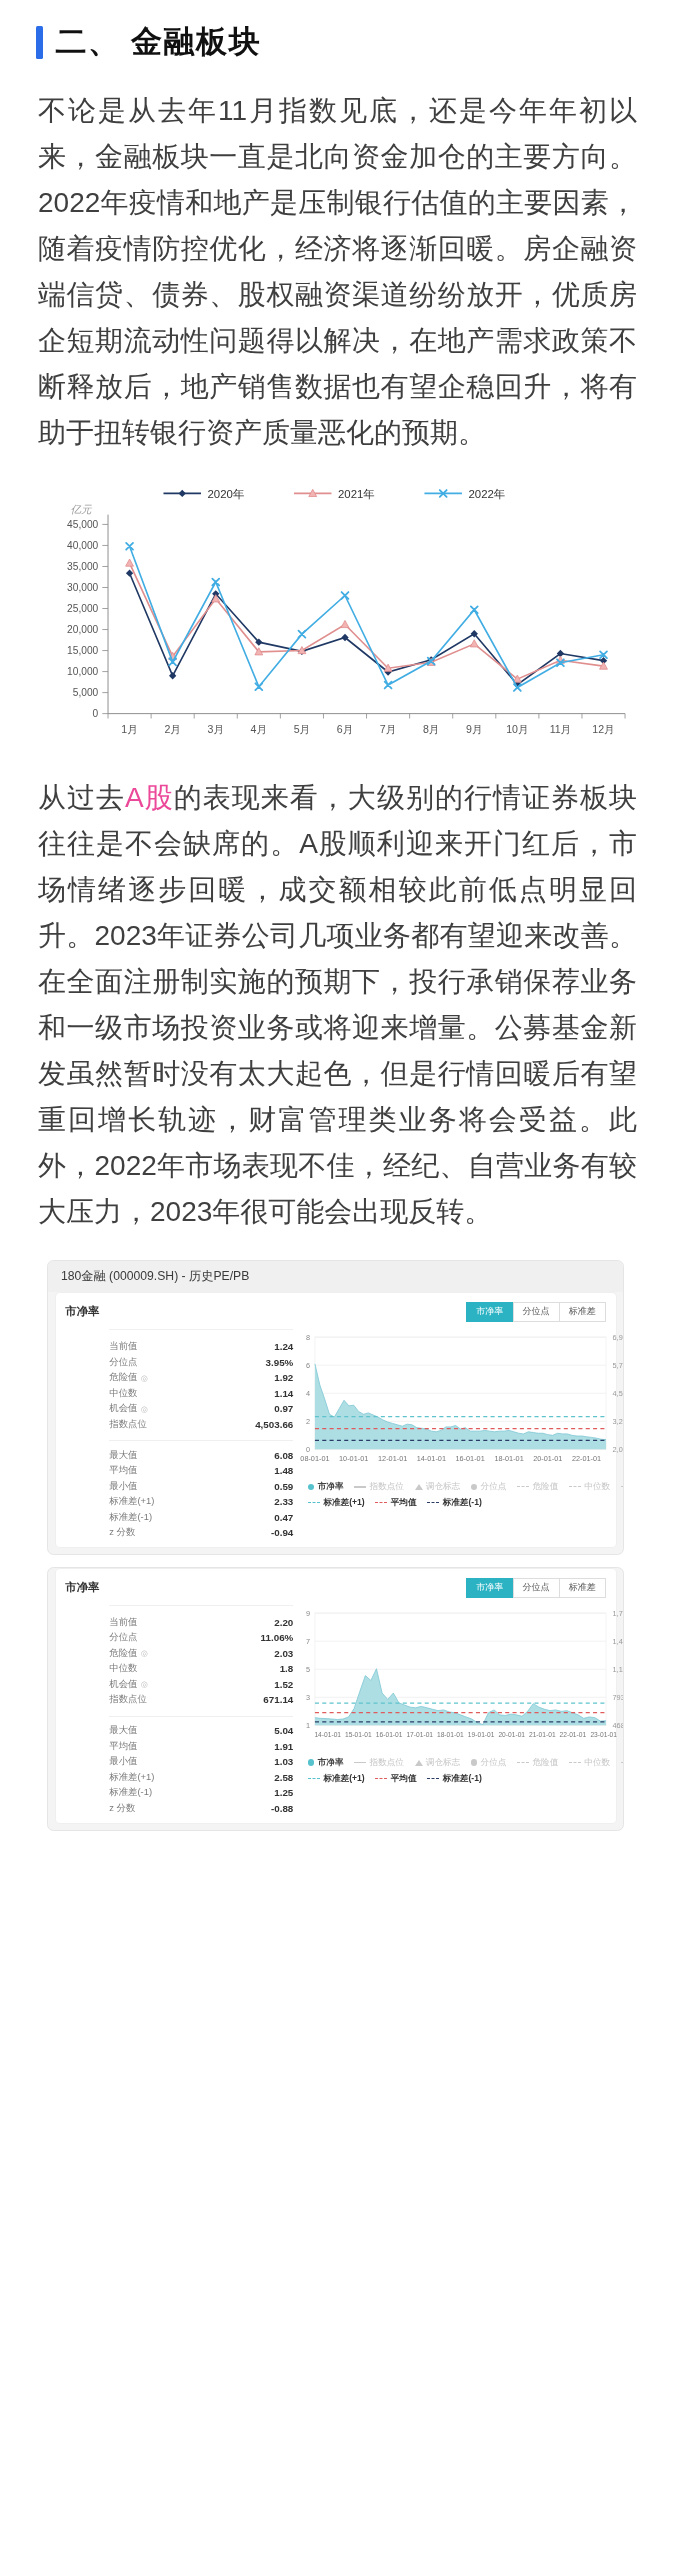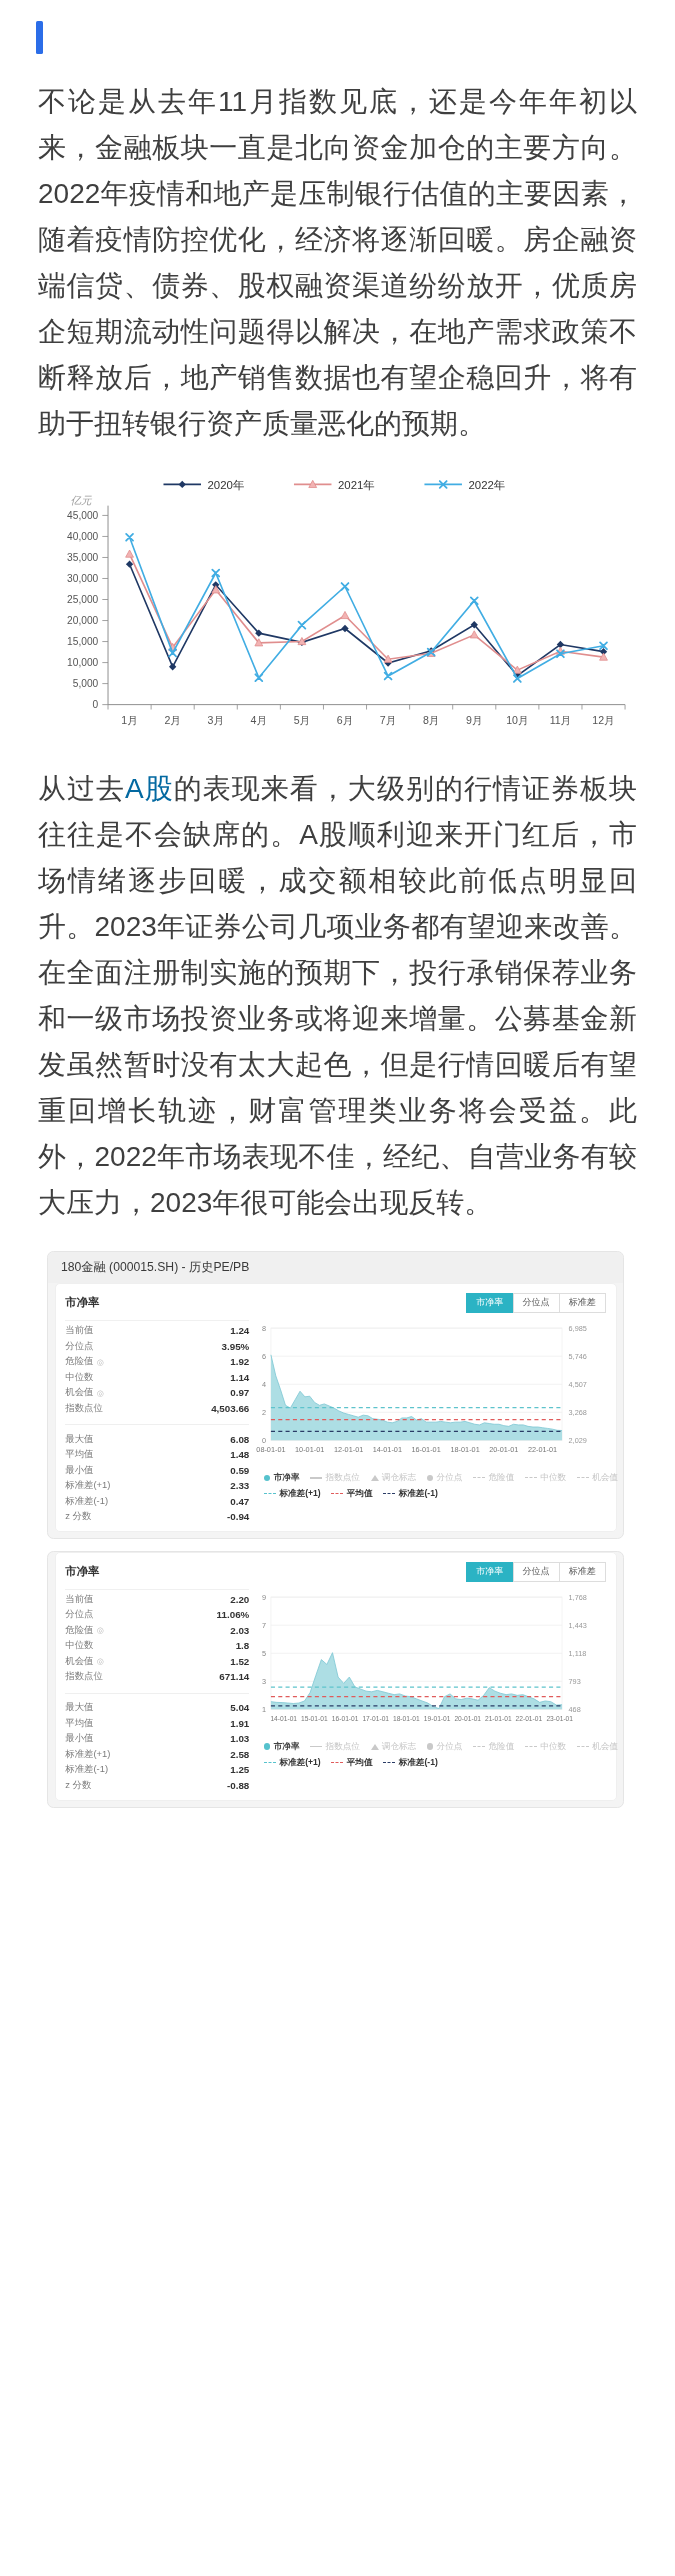--- a/index.html
+++ b/index.html
@@ -8,38 +8,38 @@
 
   
   .heading{margin:21px 36px 0;display:flex;align-items:center;}
   .heading-bar{width:6.5px;height:33px;background:#2B6DE8;border-radius:1.6px;flex:0 0 auto;}
   .heading-text{margin-left:13px;font-size:31px;font-weight:bold;color:#101010;letter-spacing:1.6px;}
 
   
   .para{margin:24.5px 38px 0;font-size:28px;line-height:46px;color:#3F3F3F;text-align:justify;word-break:break-all;}
   .seg-plain{color:#3F3F3F;}
   .seg-bold{font-weight:bold;color:#121212;}
-  .seg-link{color:#0369a1;text-decoration:none;cursor:pointer;}
+  .seg-link{color:#ec4899;text-decoration:none;cursor:pointer;}
 
   
   .loan-block{margin:21px 33px 0;}
   .loan-caption{text-align:center;color:#BDBDBD;font-size:24.5px;margin-top:8.2px;}
 
   
   .pb-panel{margin:24.5px 47px 0;width:577px;background:#F4F4F4;border:0.8px solid #E5E5E5;border-radius:6.5px;overflow:hidden;box-sizing:border-box;}
   .pb-panel + .pb-panel{margin-top:11.4px;}
   .pb-header{padding:7.3px 13px;font-size:12.2px;color:#3A3A3A;background:#F0F0F0;}
   .pb-card{margin:0 6.5px 6.5px;background:#fff;border-radius:4.9px;border:0.8px solid #EFEFEF;padding:8.2px 9.8px 6.5px;}
   .pb-topbar{display:flex;justify-content:space-between;align-items:center;height:21px;}
   .metric-label{font-size:11.4px;font-weight:bold;color:#333;}
   .pb-tabs{display:flex;}
   .pb-tab{font-size:9px;line-height:9.8px;padding:4.1px 9px;border:0.8px solid #DDD;color:#555;background:#fff;cursor:pointer;margin-left:-0.8px;}
   .pb-tab.active{background:#2BB3C4;color:#fff;border-color:#2BB3C4;}
   .pb-body{display:flex;margin-top:6.5px;}
-  .pb-stats{width:184px;flex:0 0 auto;font-size:9.4px;color:#7A7A7A;border-top:0.8px solid #F0F0F0;padding-top:2px;}
+  .pb-stats{width:184px;flex:0 0 auto;font-size:9.4px;color:#7A7A7A;border-top:0.8px solid #F0F0F0;padding-top:9px;margin-left:44px;}
   .stat-row{display:flex;justify-content:space-between;align-items:center;height:15.5px;}
   .stat-label{display:flex;align-items:center;gap:3.3px;}
   .stat-info{color:#BBB;font-size:8.2px;}
   .stat-value{color:#333;font-weight:bold;font-size:9.8px;}
   .stat-divider{border-top:0.8px solid #EFEFEF;margin:8.2px 0 6.5px;}
   .pb-plot{flex:1;min-width:0;padding-left:1.6px;}
   .pb-svg{display:block;}
   .pb-legend{margin:1.6px 0 0 13px;}
   .pb-legend-row{display:flex;flex-wrap:nowrap;align-items:center;margin-top:4.1px;}
   .legend-item{display:flex;align-items:center;margin-right:10.6px;white-space:nowrap;font-size:8.6px;}
@@ -49,20 +49,21 @@
   .g-triangle{width:0;height:0;border-left:4.1px solid transparent;border-right:4.1px solid transparent;border-bottom:6.5px solid #C9C9C9;display:inline-block;}
   .g-dash{width:12.2px;height:0;border-top:1.6px dashed #999;display:inline-block;}
 </style>
 </head>
 <body>
 
 <div class="doc">
 
   <div class="heading">
     <div class="heading-bar"></div>
+    <div class="heading-text">二、 金融板块</div>
   </div>
 
   <p class="para"><span class="seg-plain">不论是从去年11月指数见底，还是今年年初以来，金融板块一直是北向资金加仓的主要方向。2022年疫情和地产是压制银行估值的主要因素，随着疫情防控优化，经济将逐渐回暖。房企融资端信贷、债券、股权融资渠道纷纷放开，优质房企短期流动性问题得以解决，在地产需求政策不断释放后，地产销售数据也有望企稳回升，将有助于扭转银行资产质量恶化的预期。</span></p>
 
   <div class="loan-block">
     <svg class="loan-svg" width="610" height="271" viewBox="0 0 748 332">
         <line x1="160" y1="20" x2="206" y2="20" stroke="#1F3864" stroke-width="2"></line>
         <path d="M183 15.5L187.5 20L183 24.5L178.5 20Z" fill="#1F3864"></path>
         <text x="214" y="25" font-size="14" fill="#333">2020年</text>
         <line x1="320" y1="20" x2="366" y2="20" stroke="#E08E8E" stroke-width="2"></line>
@@ -157,21 +158,21 @@
         <path d="M536.8833333333333 158.45777777777778L545.2833333333334 166.85777777777776M536.8833333333333 166.85777777777776L545.2833333333334 158.45777777777778" stroke="#41ADE3" stroke-width="2.2" stroke-linecap="round"></path>
         <path d="M589.7166666666667 253.83555555555557L598.1166666666668 262.23555555555555M589.7166666666667 262.23555555555555L598.1166666666668 253.83555555555557" stroke="#41ADE3" stroke-width="2.2" stroke-linecap="round"></path>
         <path d="M642.55 223.4177777777778L650.95 231.81777777777776M642.55 231.81777777777776L650.95 223.4177777777778" stroke="#41ADE3" stroke-width="2.2" stroke-linecap="round"></path>
         <path d="M695.3833333333333 213.62222222222223L703.7833333333334 222.0222222222222M695.3833333333333 222.0222222222222L703.7833333333334 213.62222222222223" stroke="#41ADE3" stroke-width="2.2" stroke-linecap="round"></path>
       </svg>
   </div>
 
   <p class="para"><span class="seg-plain">从过去</span><a class="seg-link">A股</a><span class="seg-plain">的表现来看，大级别的行情证券板块往往是不会缺席的。A股顺利迎来开门红后，市场情绪逐步回暖，成交额相较此前低点明显回升。2023年证券公司几项业务都有望迎来改善。在全面注册制实施的预期下，投行承销保荐业务和一级市场投资业务或将迎来增量。公募基金新发虽然暂时没有太大起色，但是行情回暖后有望重回增长轨迹，财富管理类业务将会受益。此外，2022年市场表现不佳，经纪、自营业务有较大压力，2023年很可能会出现反转。</span></p>
 
   <div class="pb-panel">
-    <div class="pb-header">180金融 (000015.SH) - 历史PE/PB</div>
+    <div class="pb-header">180金融 (000009.SH) - 历史PE/PB</div>
     <div class="pb-card">
       <div class="pb-topbar">
         <div class="metric-label">市净率</div>
         <div class="pb-tabs">
             <div class="pb-tab active">市净率</div>
             <div class="pb-tab">分位点</div>
             <div class="pb-tab">标准差</div>
           </div>
       </div>
       <div class="pb-body">

